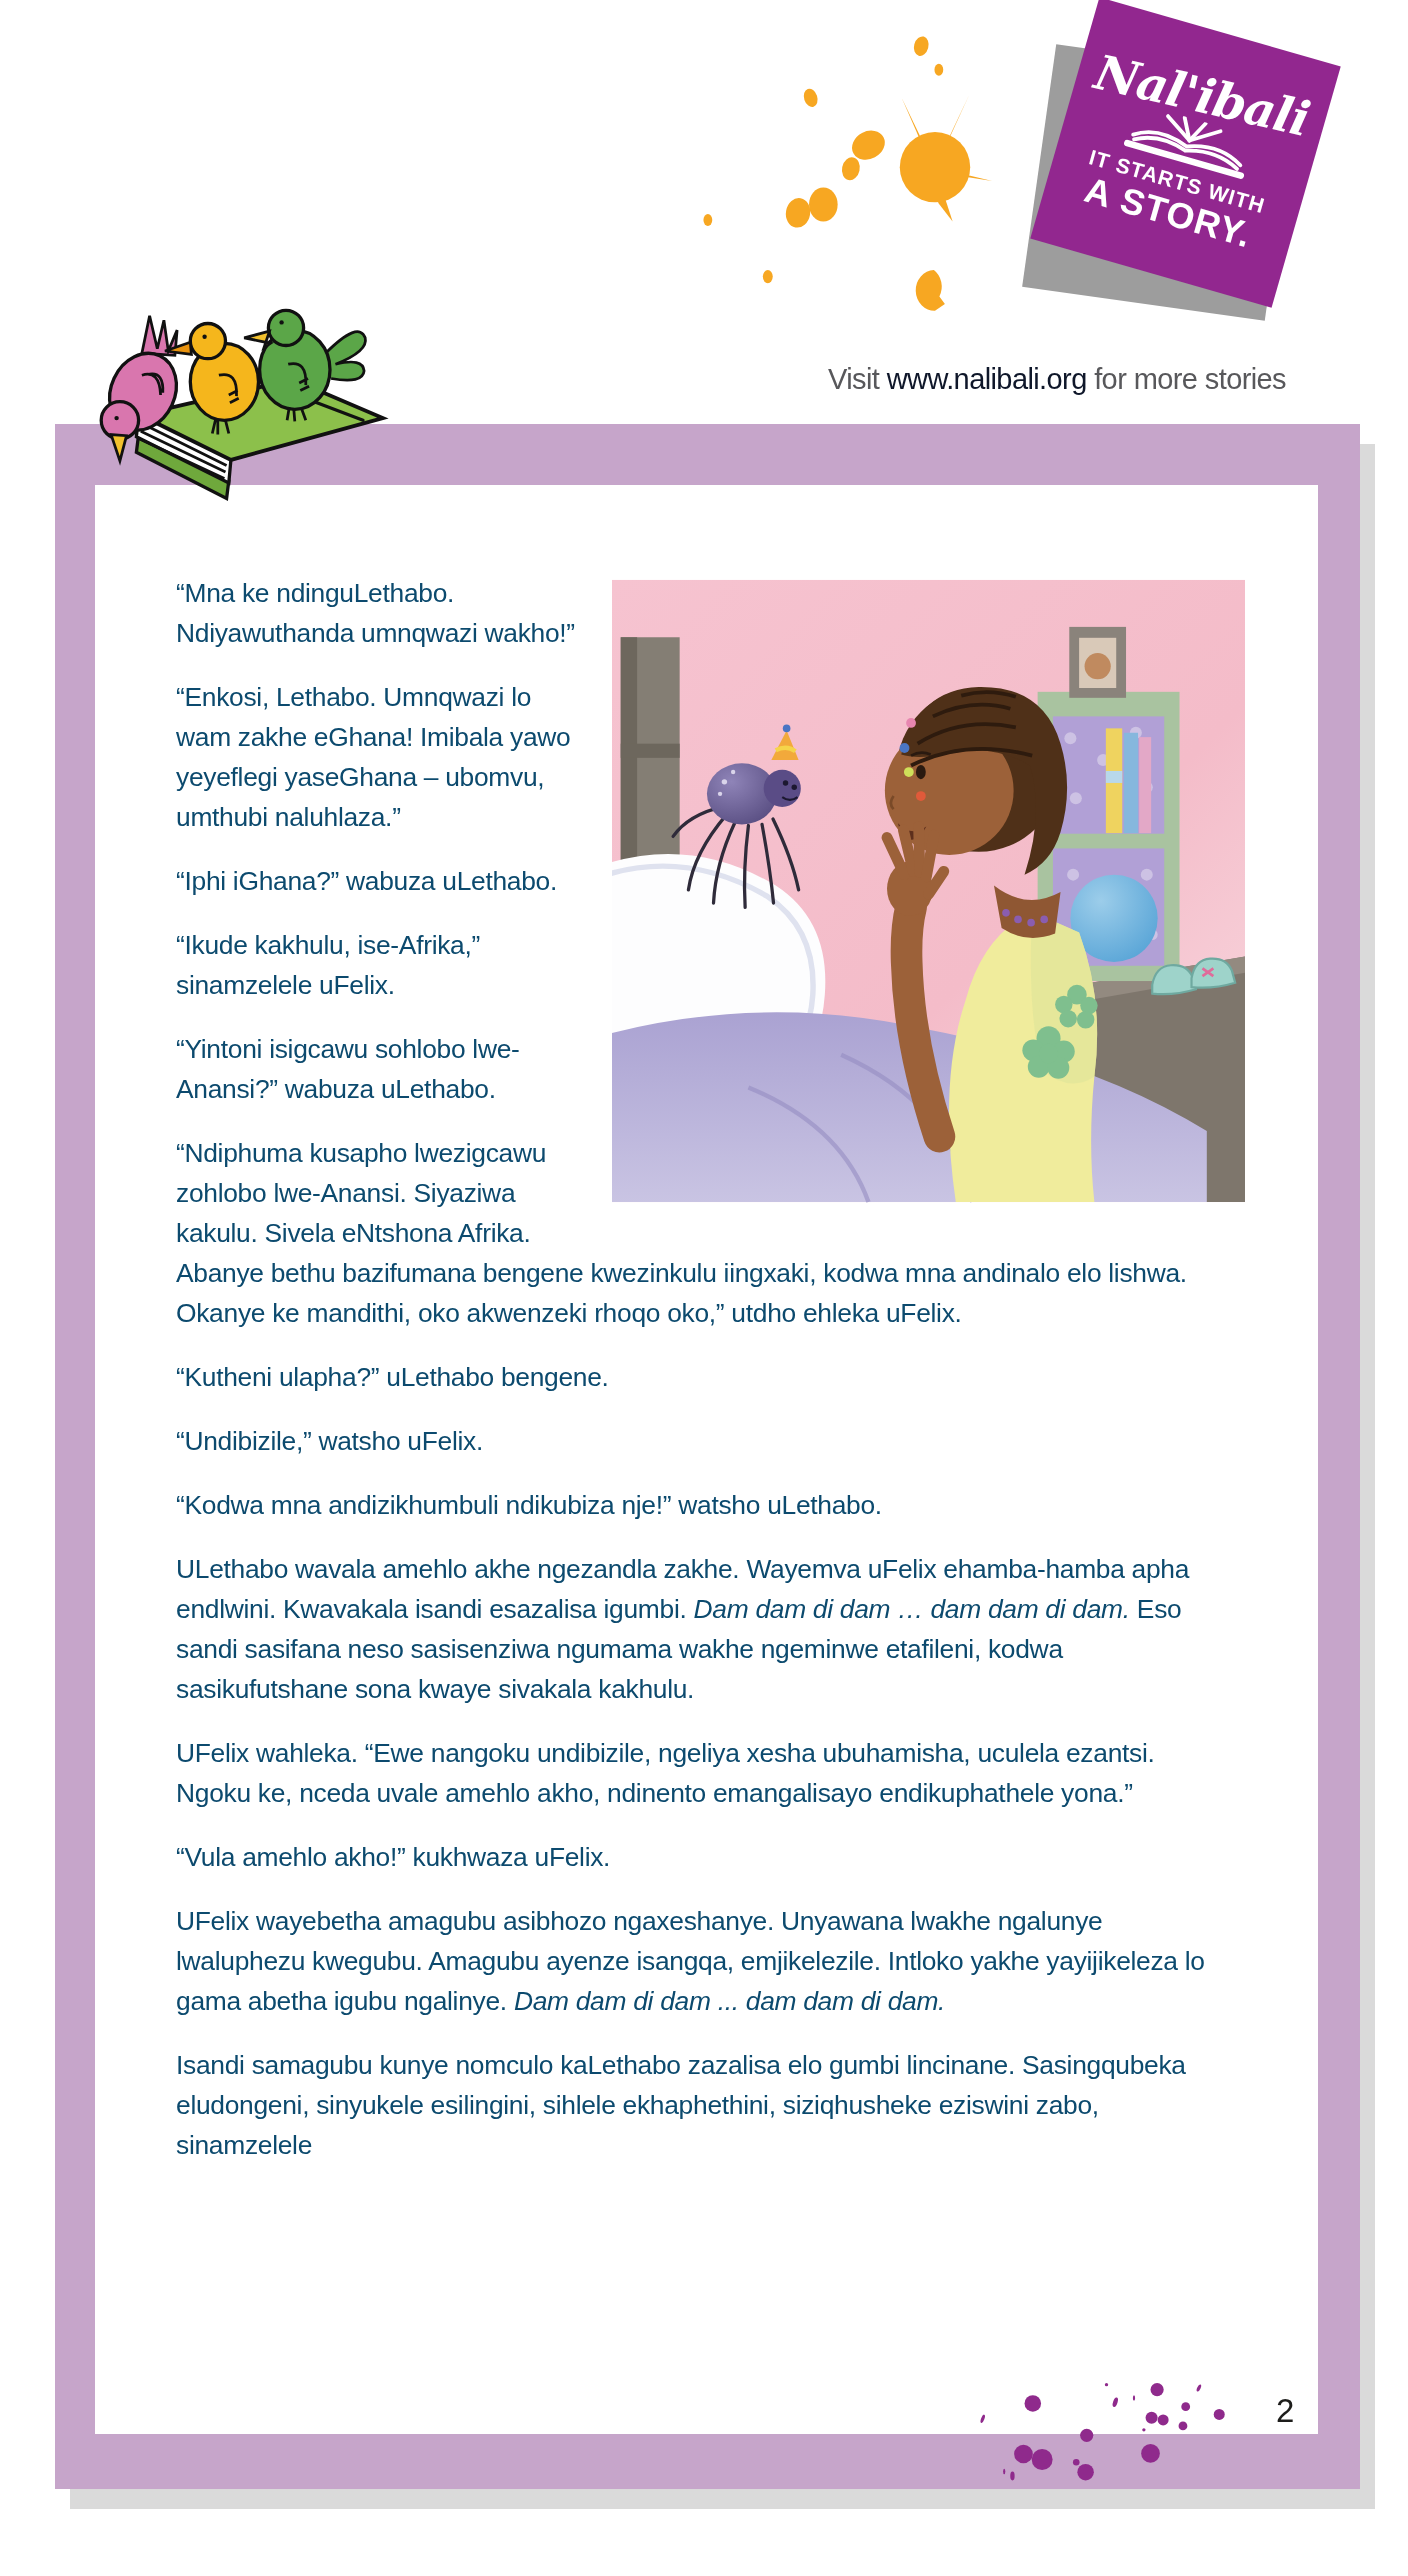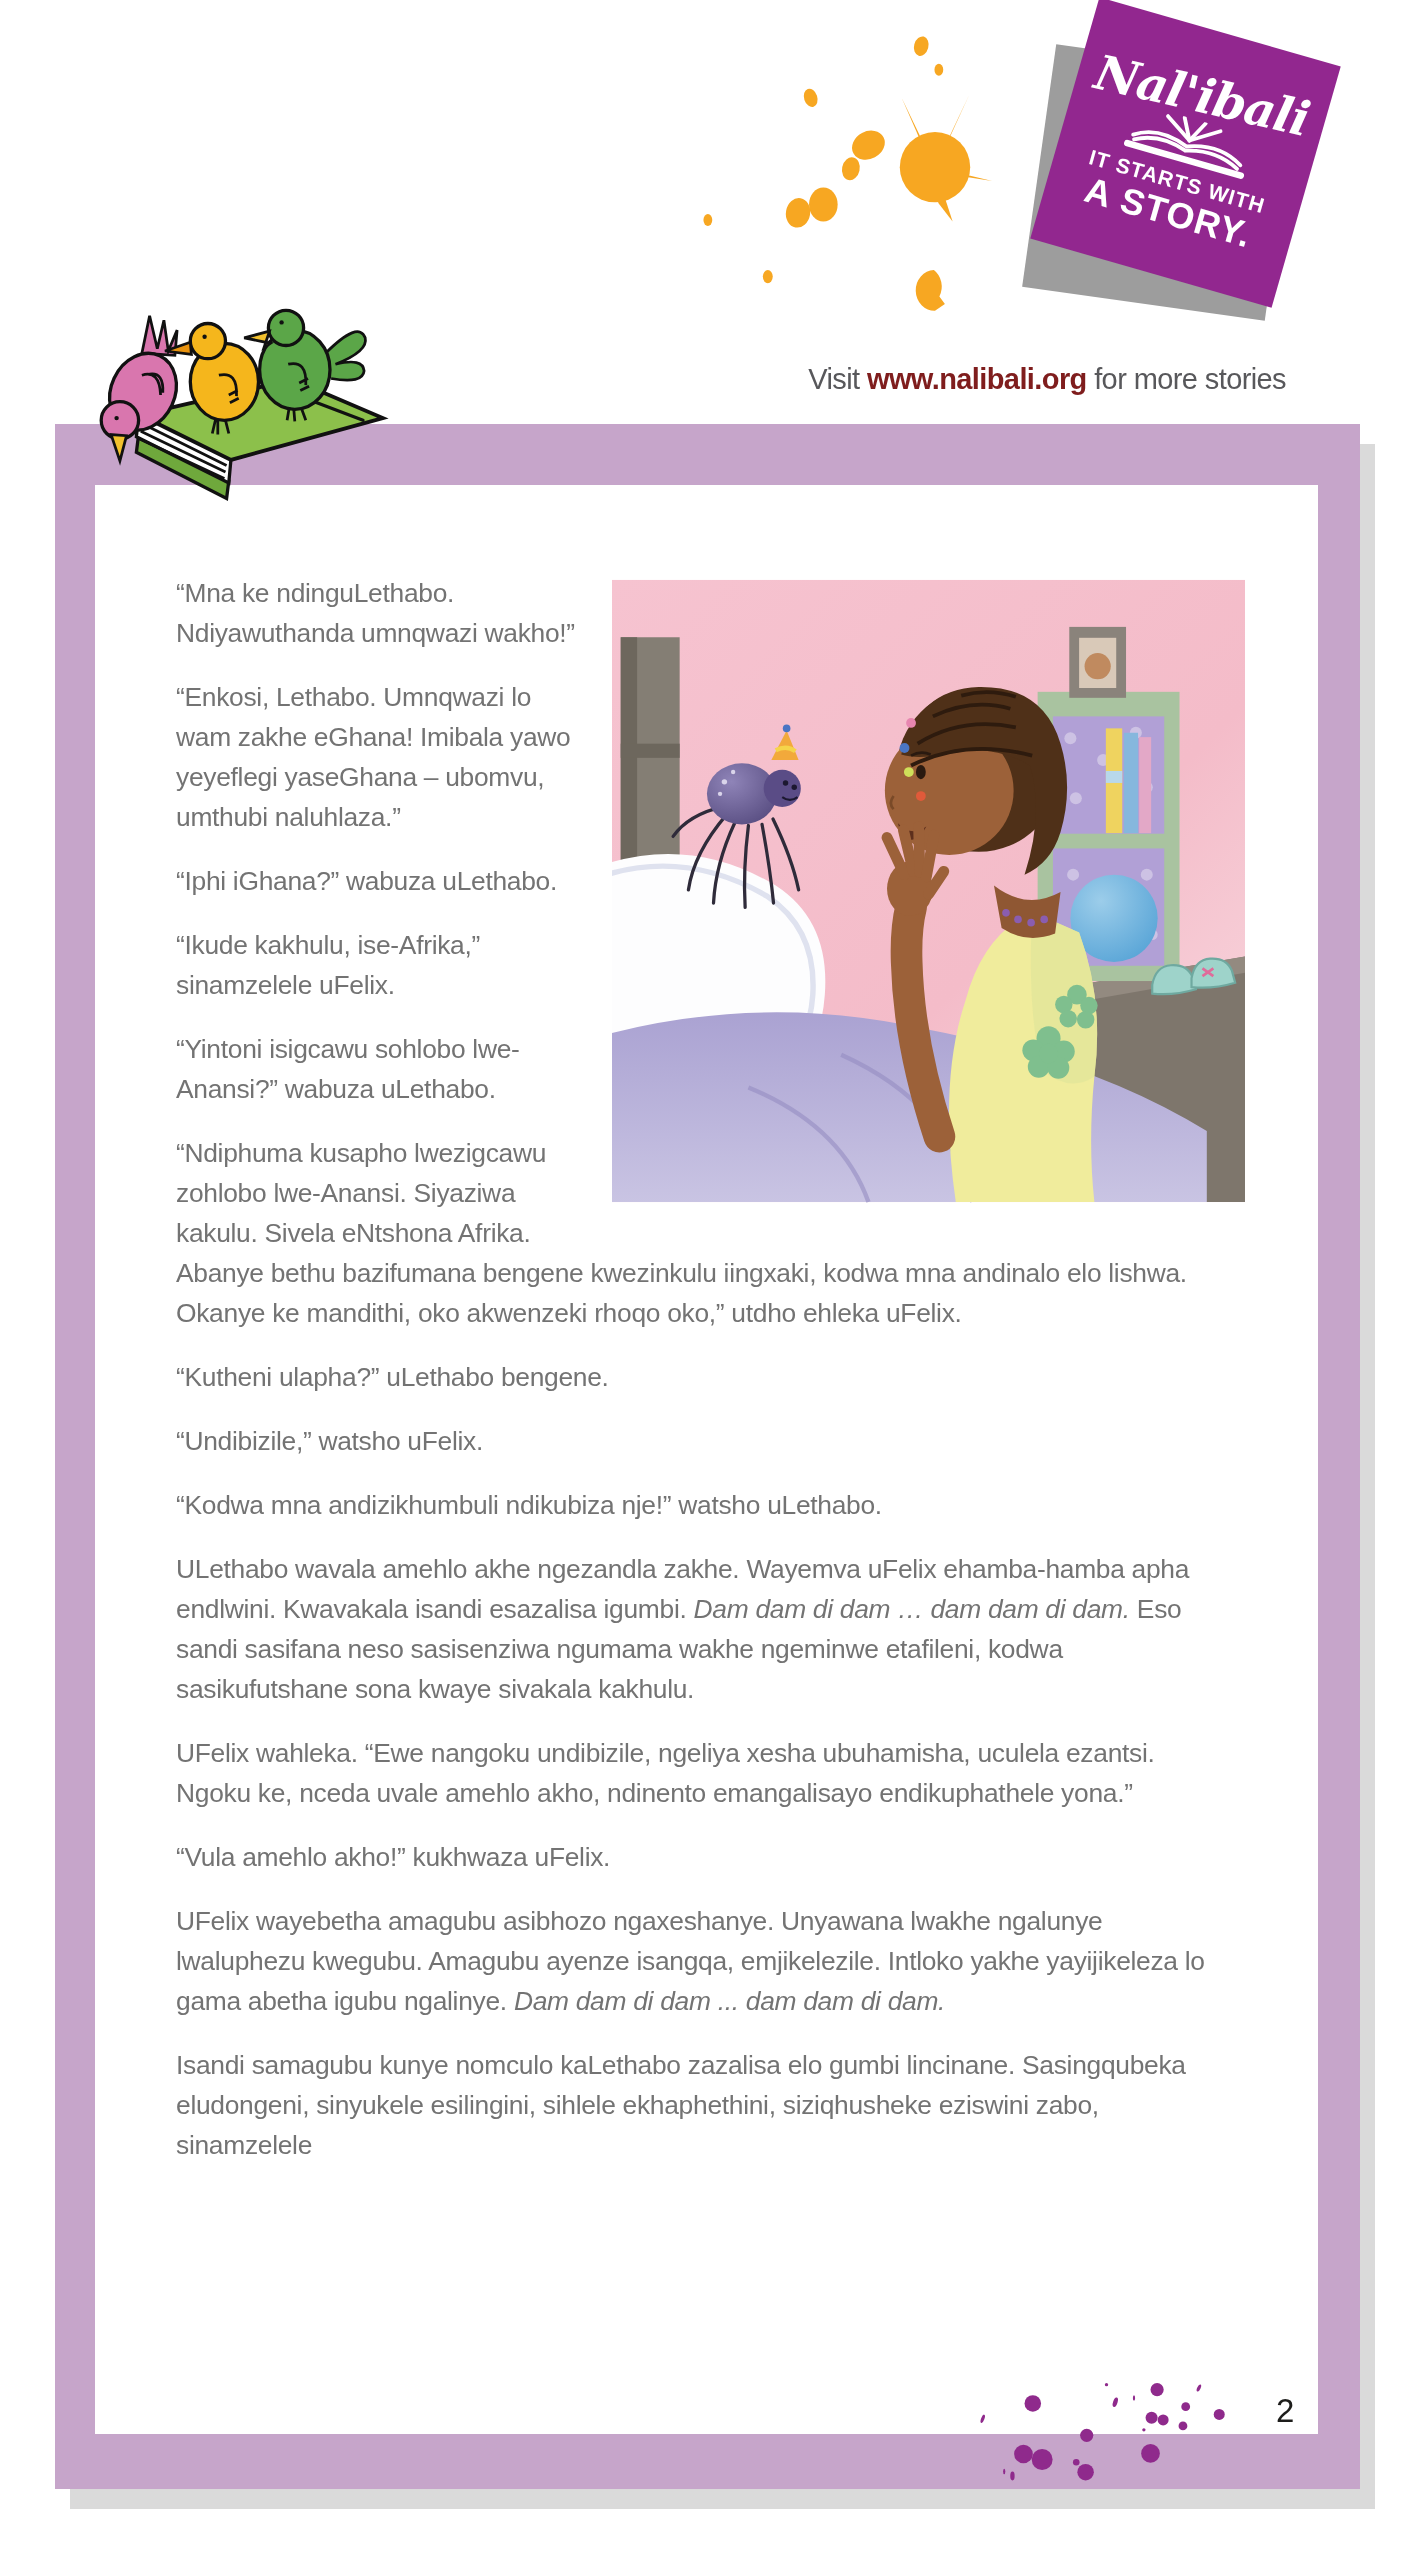--- a/index.html
+++ b/index.html
@@ -5,21 +5,21 @@
   html,body{margin:0;padding:0;}
   body{
     width:1409px;height:2576px;position:relative;background:#ffffff;overflow:hidden;
     font-family:"Liberation Sans", sans-serif;color:#231f20;
   }
   
   .visit-line{
     position:absolute;top:363px;right:123px;font-size:29px;letter-spacing:-0.6px;
     color:#58585b;white-space:nowrap;
   }
-  .visit-line b{font-weight:bold;color:#7f1d1d;}
+  .visit-line b{font-weight:normal;color:#0f172a;}
   .logo-wrap{position:absolute;left:1035px;top:16.5px;width:341px;height:341px;}
   .logo-shadow{
     position:absolute;left:3.3px;top:43px;width:245px;height:245px;background:#9d9d9d;
     transform:rotate(8deg);
   }
   .logo-card{
     position:absolute;left:25px;top:10px;width:251px;height:251px;background:#92278f;
     transform:rotate(16deg);display:flex;flex-direction:column;align-items:center;
     justify-content:center;text-align:center;color:#fff;
   }
@@ -32,21 +32,21 @@
   .logo-tag2{font-size:36px;font-weight:bold;letter-spacing:1.1px;line-height:39px;}
   
   .abs{position:absolute;}
   
   .frame-shadow{position:absolute;left:70px;top:444px;width:1305px;height:2065px;background:#dadada;}
   .frame{position:absolute;left:55px;top:424px;width:1305px;height:2065px;background:#c6a5ca;}
   .content{position:absolute;left:95px;top:485px;width:1223px;height:1949px;background:#ffffff;}
   
   .story-flow{
     position:absolute;left:176px;top:573px;width:1046px;
-    font-size:26.4px;line-height:40px;letter-spacing:-0.3px;color:#737373;
+    font-size:26.4px;line-height:40px;letter-spacing:-0.3px;color:#0c4a6e;
   }
   .story-p{margin:0 0 24px 0;}
   .story-p em{font-style:italic;}
   .illustration-float{
     float:right;width:633px;height:630px;margin:3.3px -23px 23px 25px;
   }
   .illustration-float svg{display:block;width:100%;height:100%;}
   .page-number{
     position:absolute;left:1276px;top:2392px;font-size:33px;color:#1d1d1b;
   }

